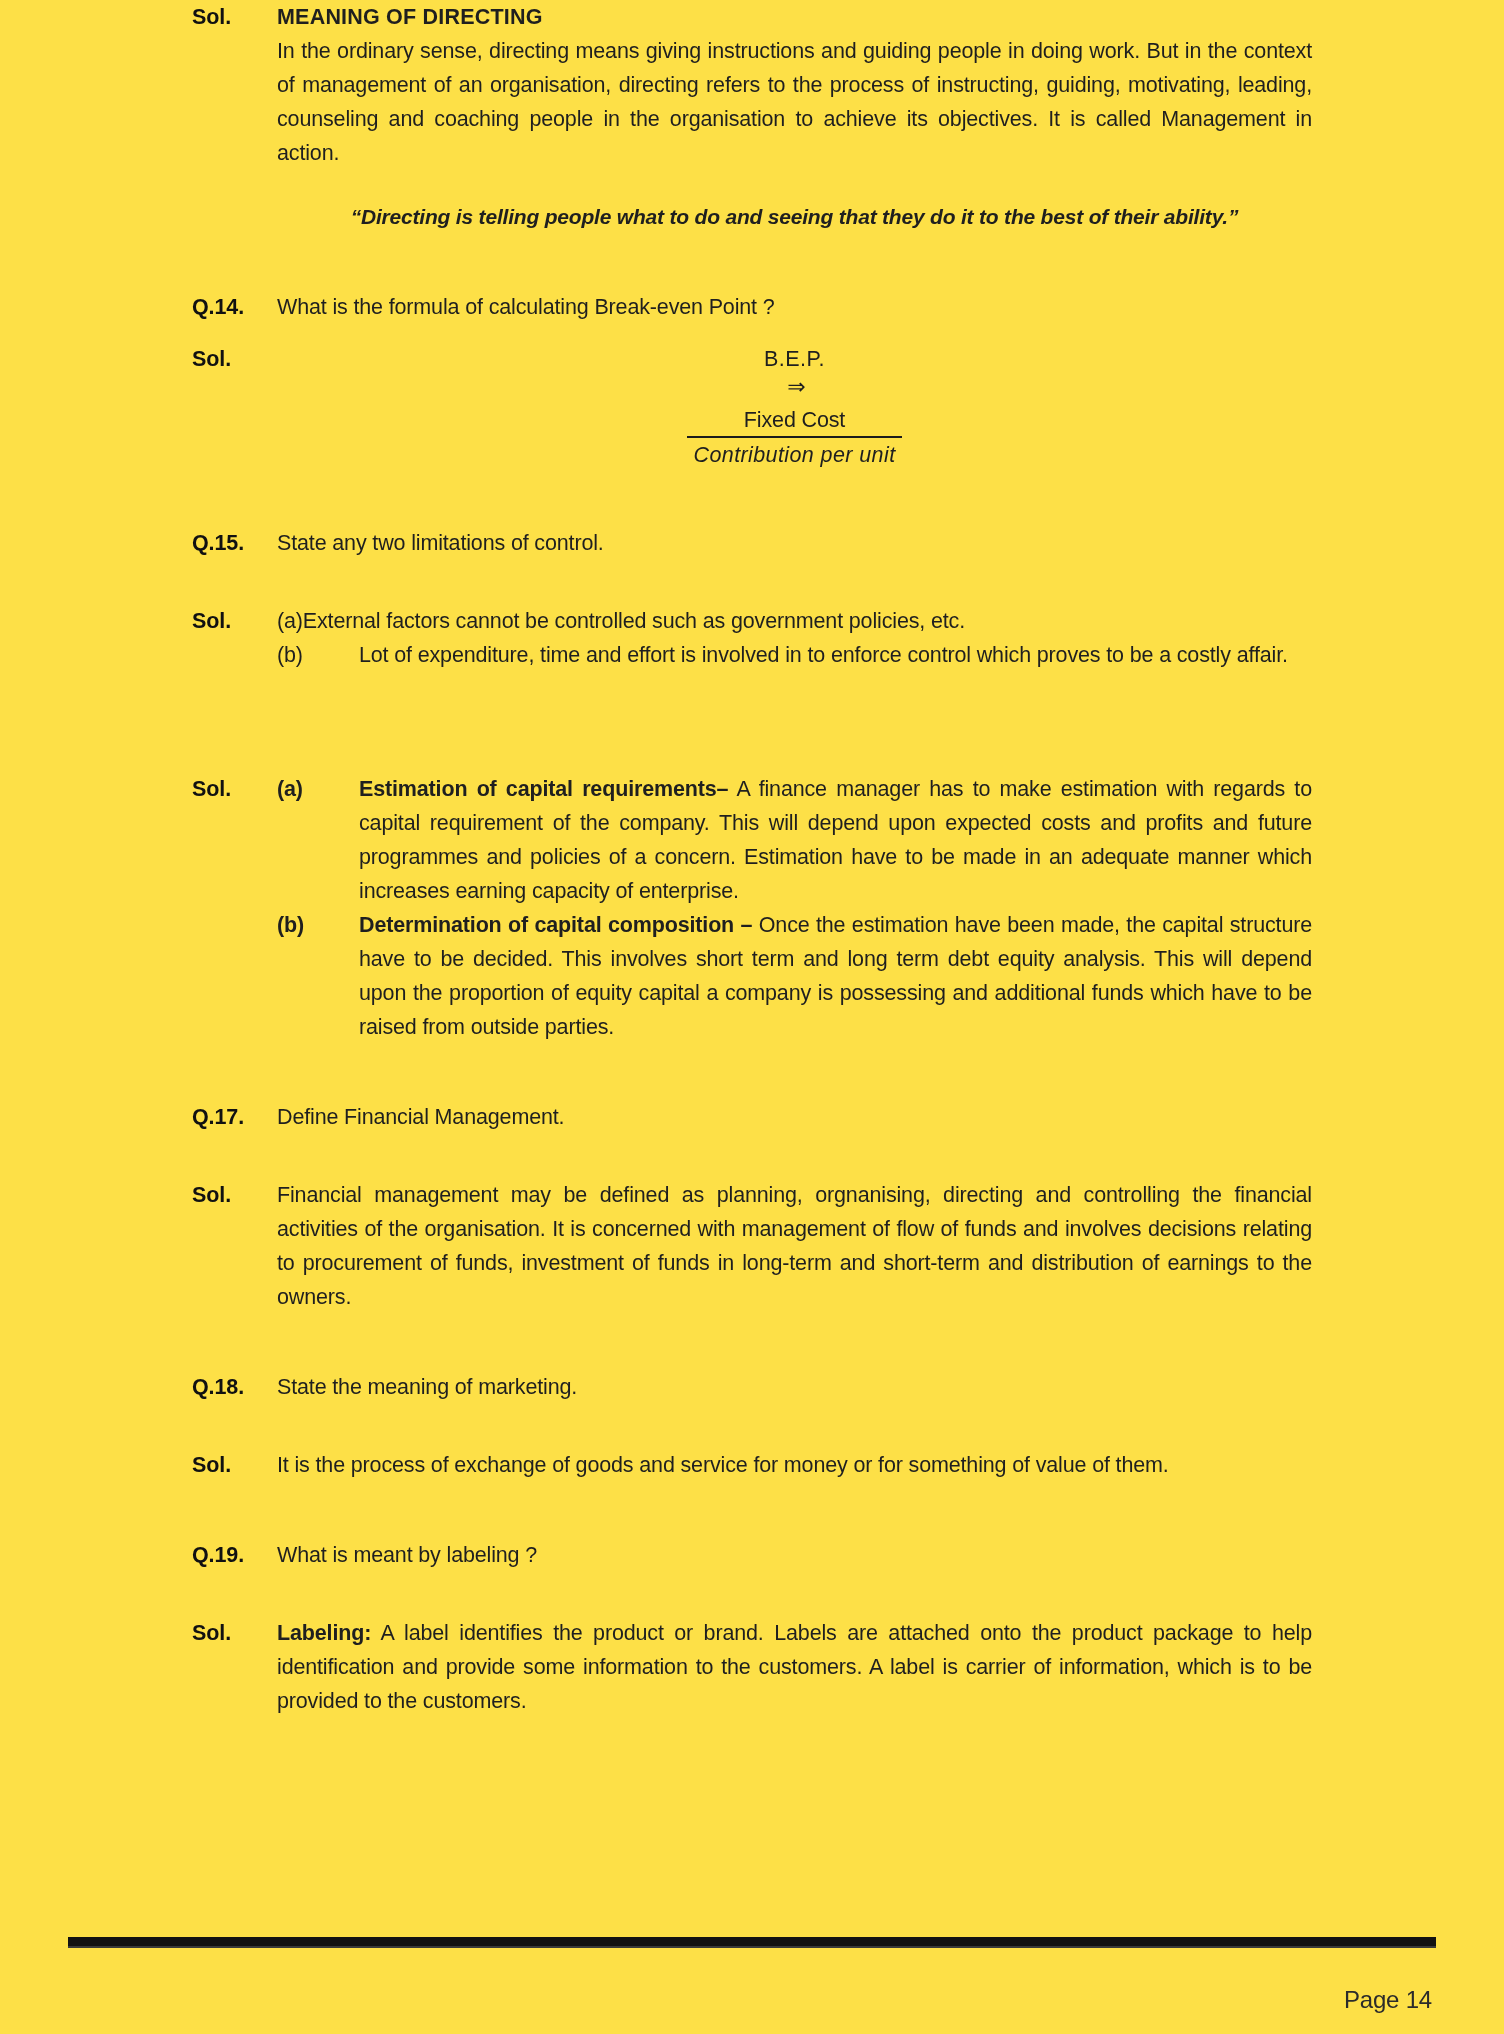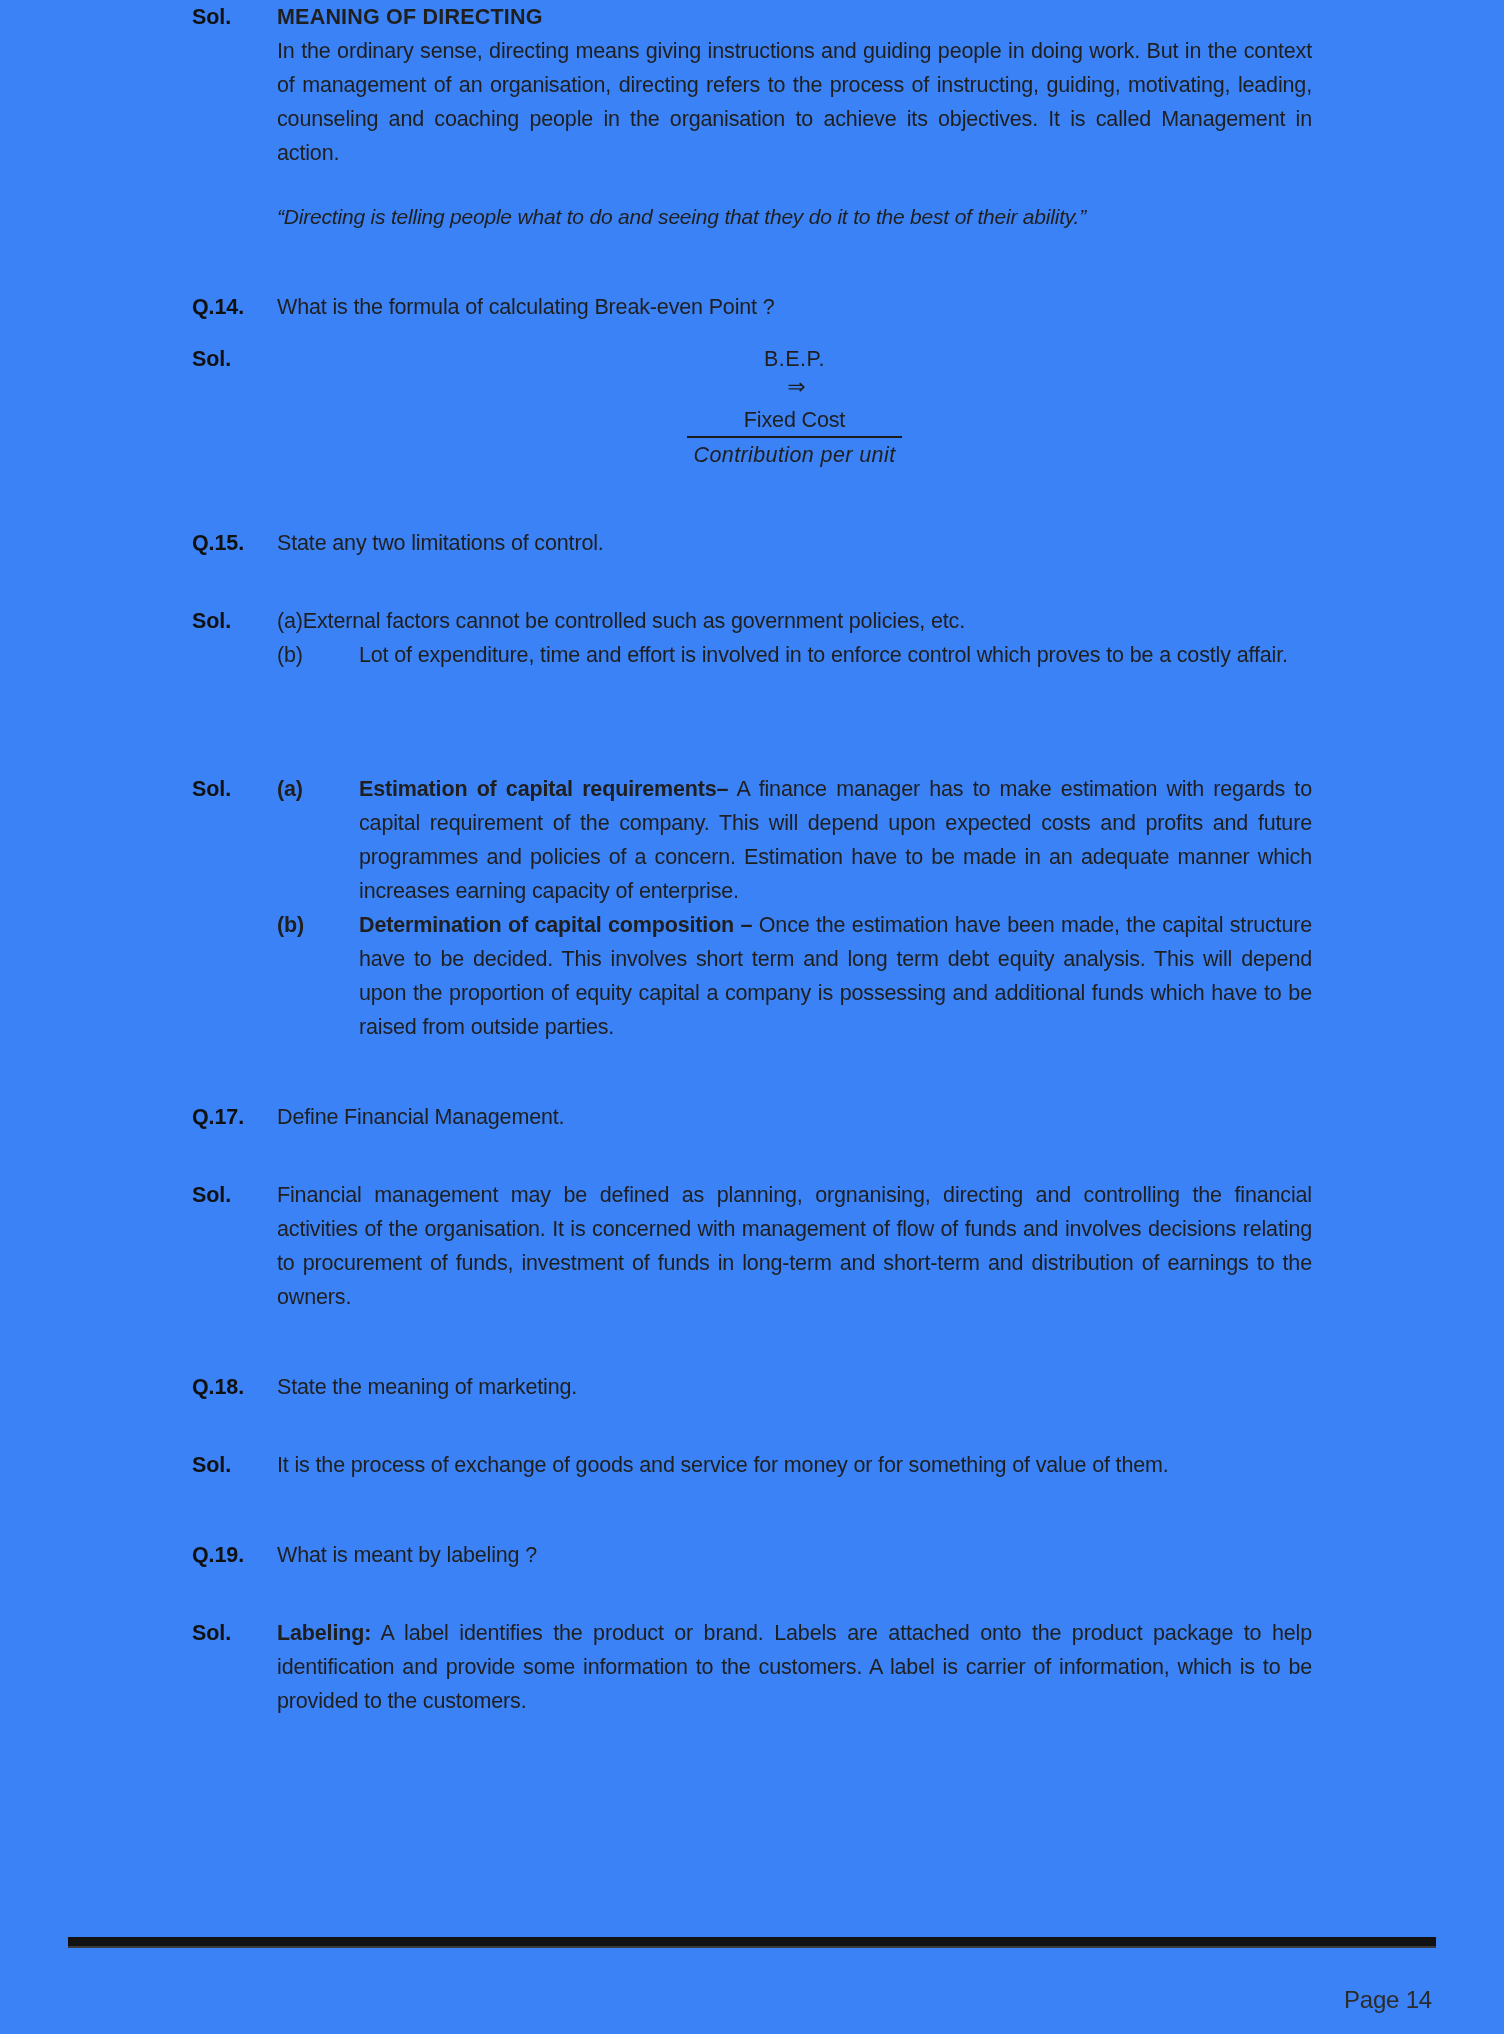--- a/index.html
+++ b/index.html
@@ -8,21 +8,21 @@
     background: #ffffff;
   }
   body {
     font-family: "Liberation Sans", sans-serif;
     color: #1b1b1b;
   }
   .page {
     position: relative;
     width: 1504px;
     height: 2034px;
-    background: #3b82f6;
+    background: #fde047;
     overflow: hidden;
     box-sizing: border-box;
     padding: 0 64px;
   }
   .content {
     width: 1120px;
     margin: 0 auto;
     padding-top: 0;
   }
 
@@ -49,25 +49,26 @@
   }
   .justify {
     text-align: justify;
     text-justify: inter-word;
   }
   .heading-strong {
     font-weight: bold;
     letter-spacing: 0.2px;
   }
   .quote-line {
-    font-weight: normal;
+    font-weight: bold;
     font-style: italic;
     font-size: 21px;
     letter-spacing: -0.2px;
     line-height: 34px;
+    text-align: center;
   }
   strong.inline-b {
     font-weight: bold;
   }
 
   
   .gap-sm { height: 18px; }
   .gap-md { height: 30px; }
   .gap-lg { height: 44px; }
   .gap-xl { height: 56px; }

